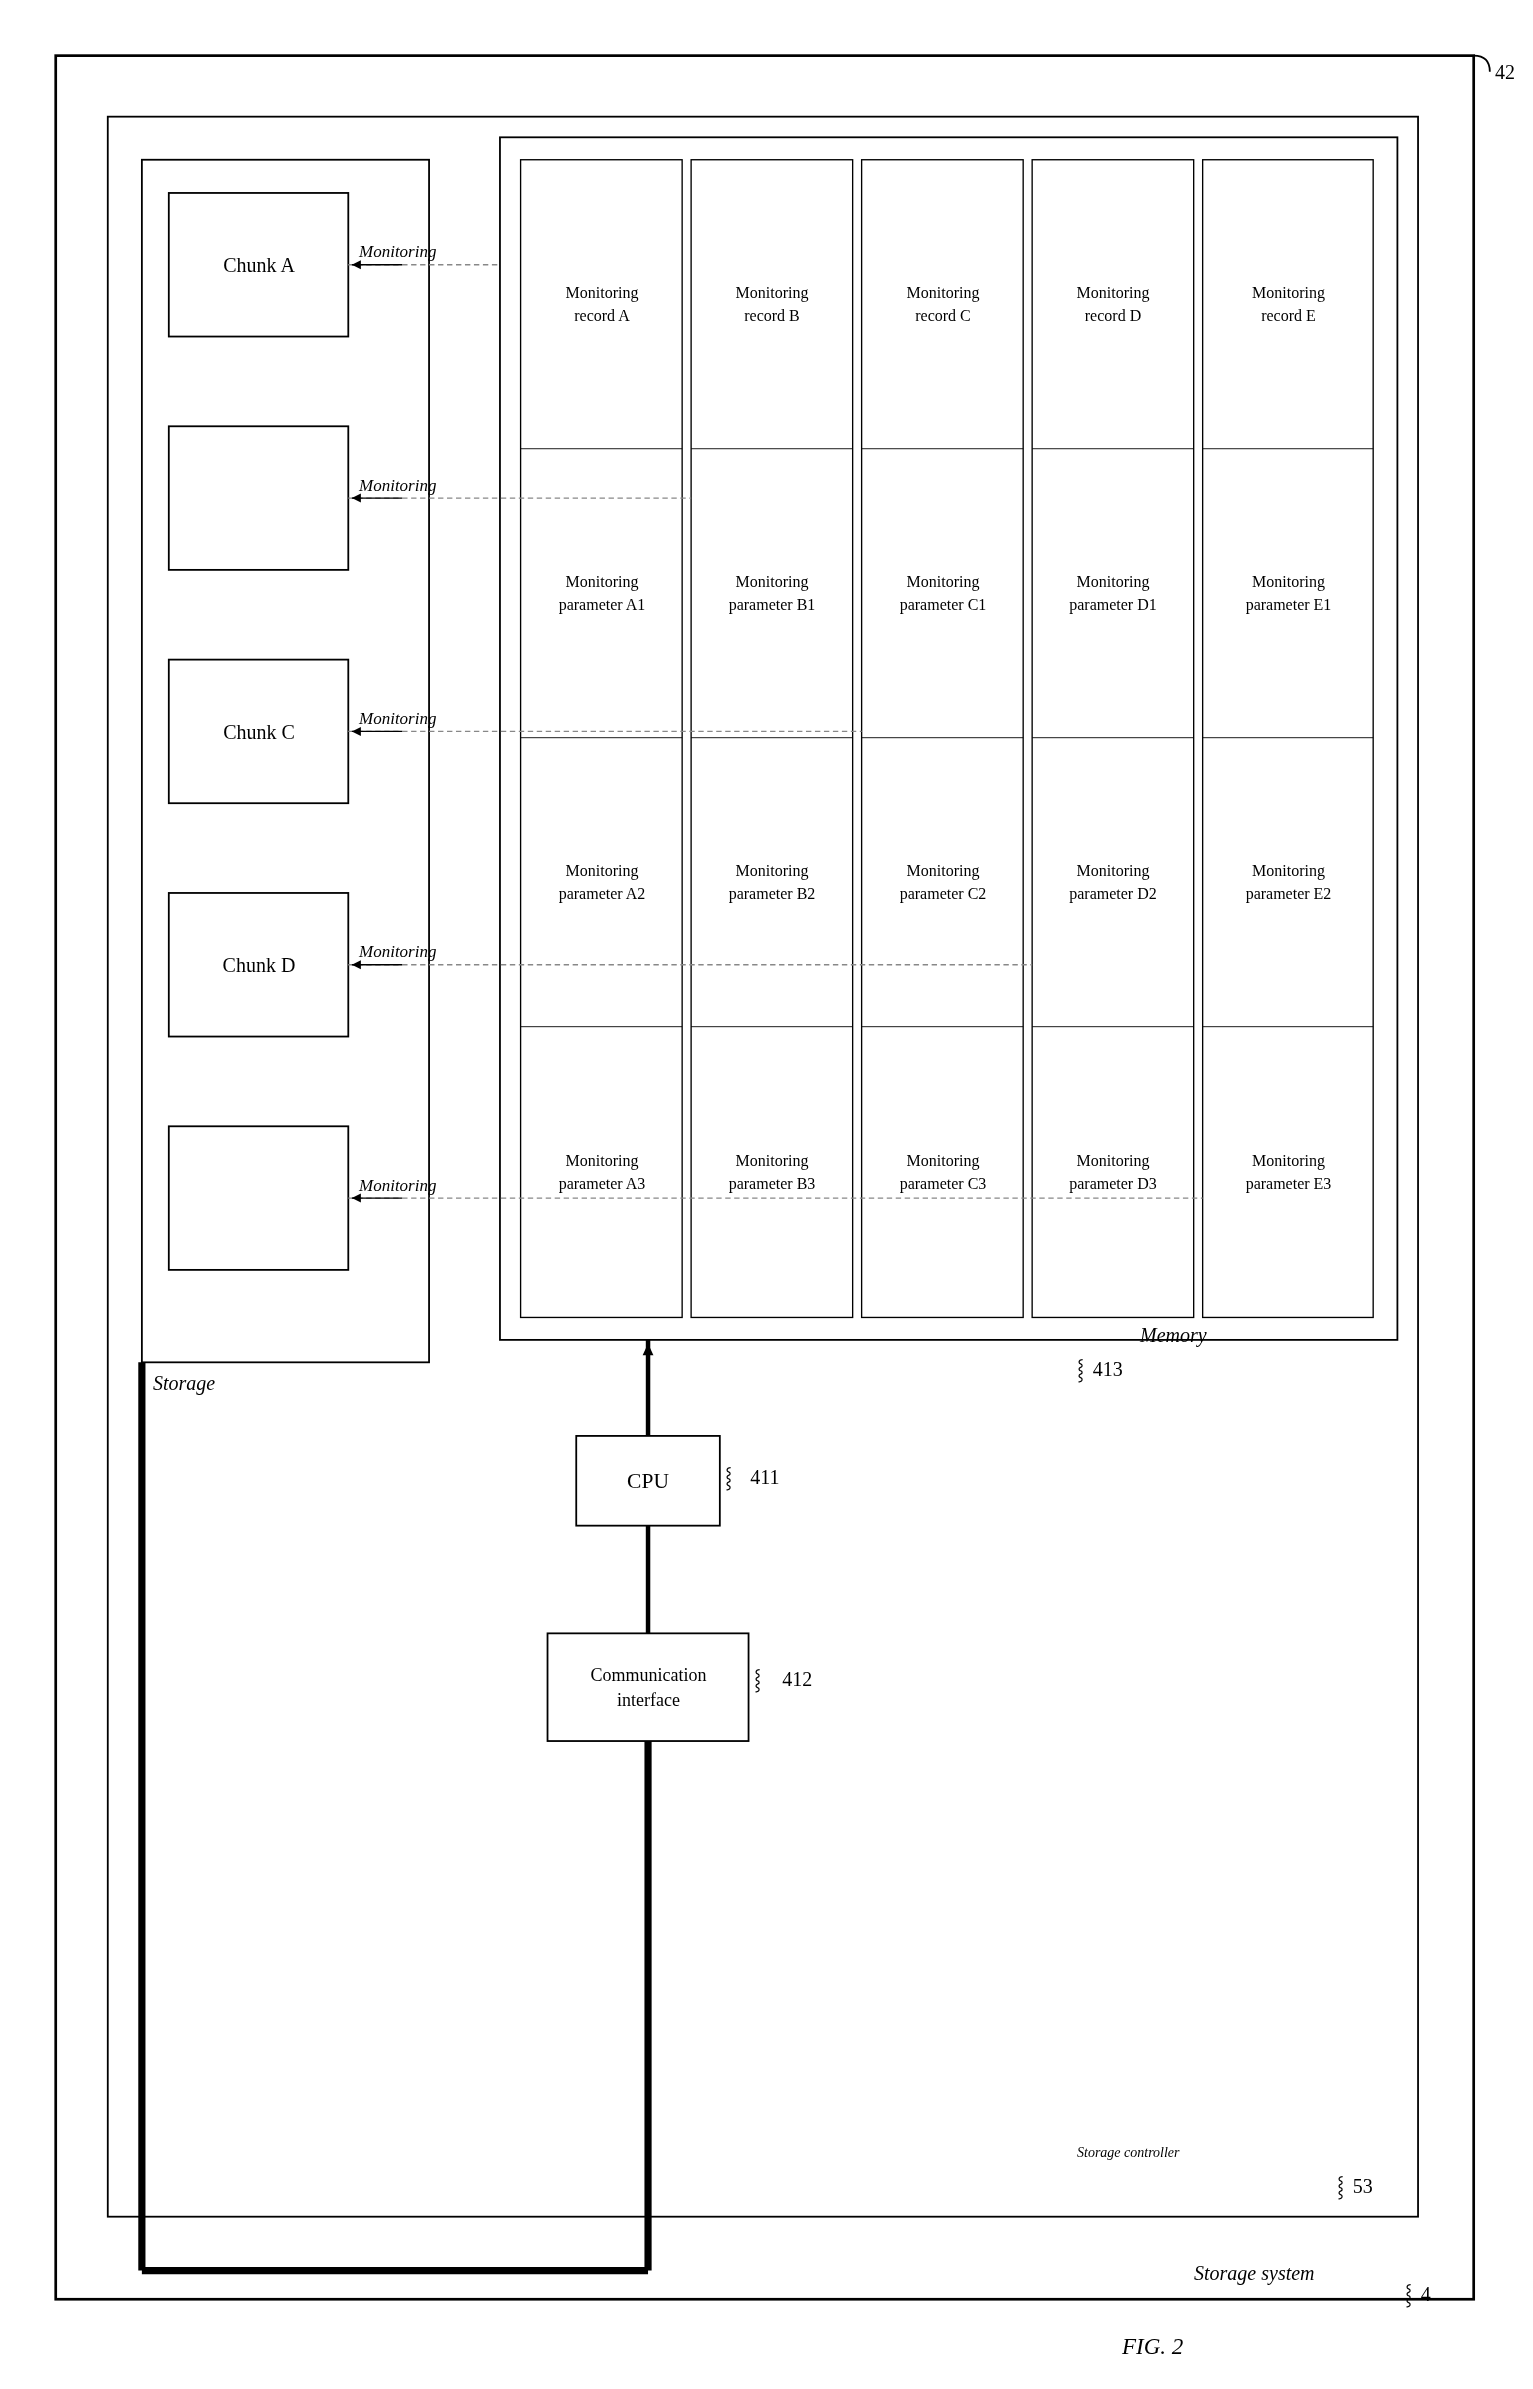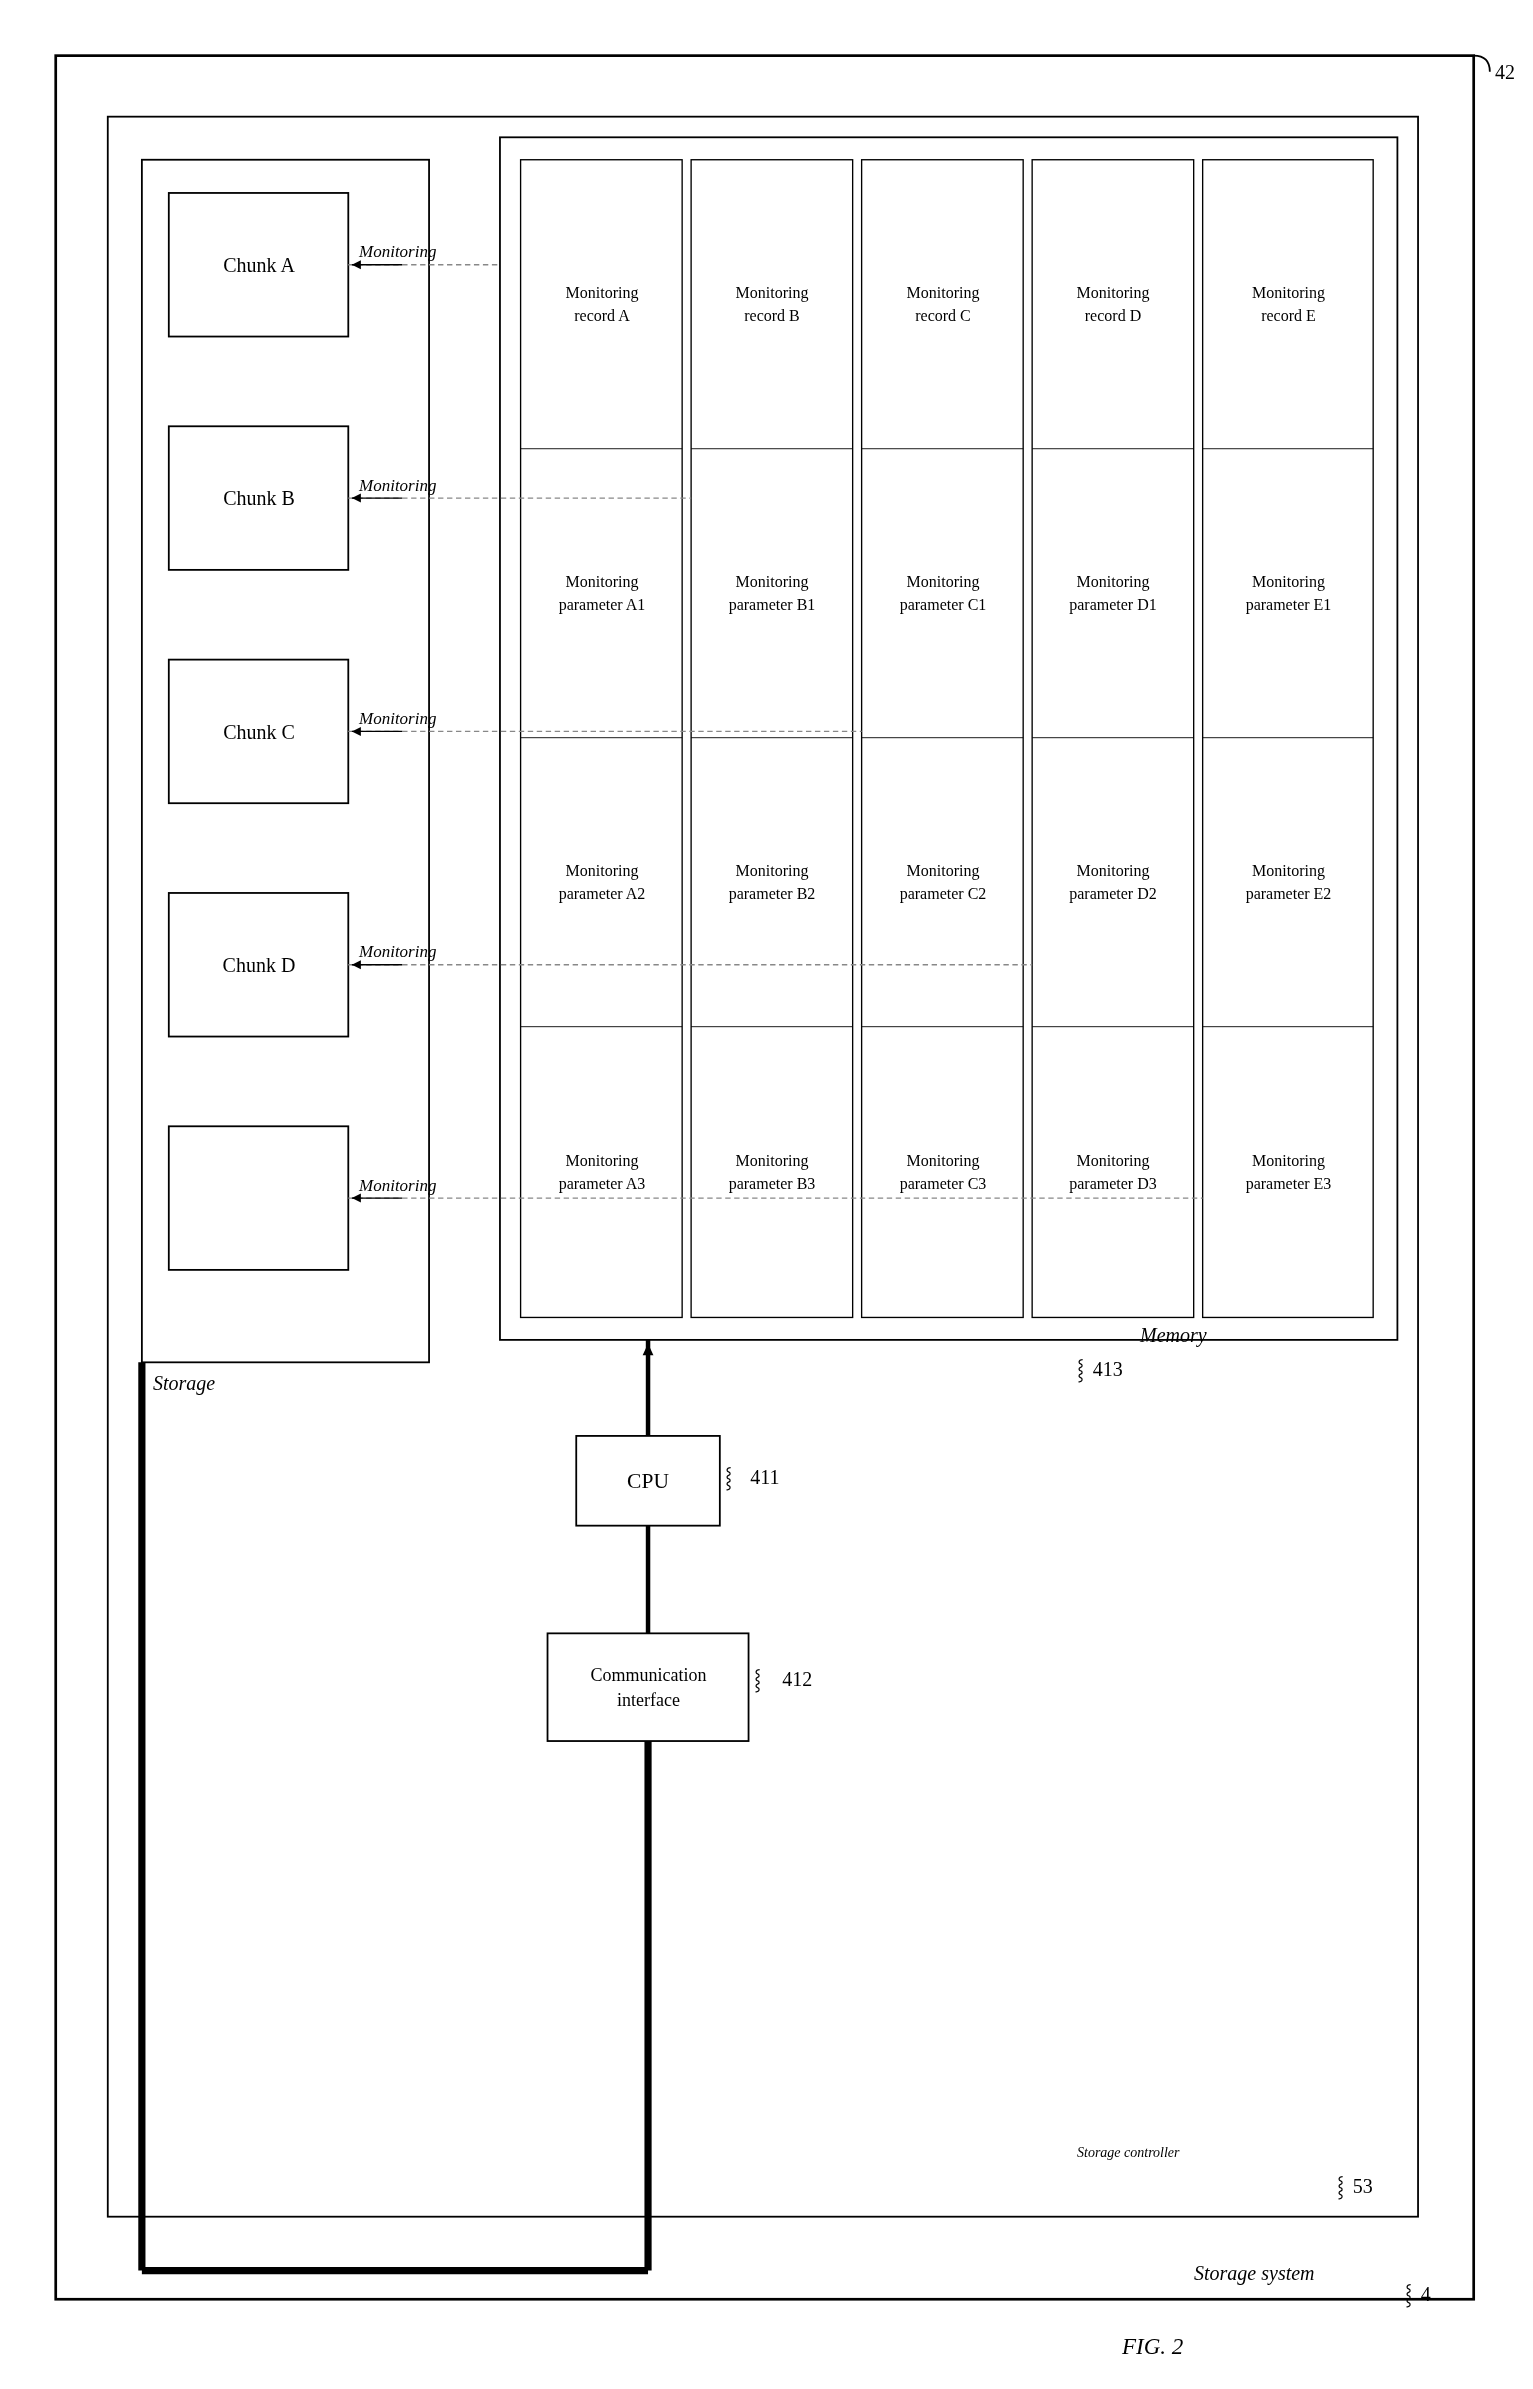--- a/index.html
+++ b/index.html
@@ -145,21 +145,20 @@
     <path d="M 1642 62 Q 1660 62 1660 80" fill="none" stroke="#000" stroke-width="2"></path>
 
   </svg>
 
   <div class="ref-num" style="left: 1495px; top: 61px;">42</div>
 
   <div class="label-text" style="left: 153px; top: 1372px; font-style: italic;">Storage</div>
 
   <div style="position:absolute; left:169px; top:193px; width:180px; height:144px; display:flex; align-items:center; justify-content:center; font-size:20px;">Chunk A</div>
 
-  <div style="position:absolute; left:169px; top:426px; width:180px; height:144px; display:flex; align-items:center; justify-content:center; font-size:20px;">Chunk B</div>
 
   <div style="position:absolute; left:169px; top:660px; width:180px; height:144px; display:flex; align-items:center; justify-content:center; font-size:20px;">Chunk C</div>
 
   <div style="position:absolute; left:169px; top:893px; width:180px; height:144px; display:flex; align-items:center; justify-content:center; font-size:20px;">Chunk D</div>
 
 
   <div class="label-text" style="left: 359px; top: 242px; font-size:17px;">Monitoring</div>
   <div class="label-text" style="left: 359px; top: 476px; font-size:17px;">Monitoring</div>
   <div class="label-text" style="left: 359px; top: 709px; font-size:17px;">Monitoring</div>
   <div class="label-text" style="left: 359px; top: 942px; font-size:17px;">Monitoring</div>

